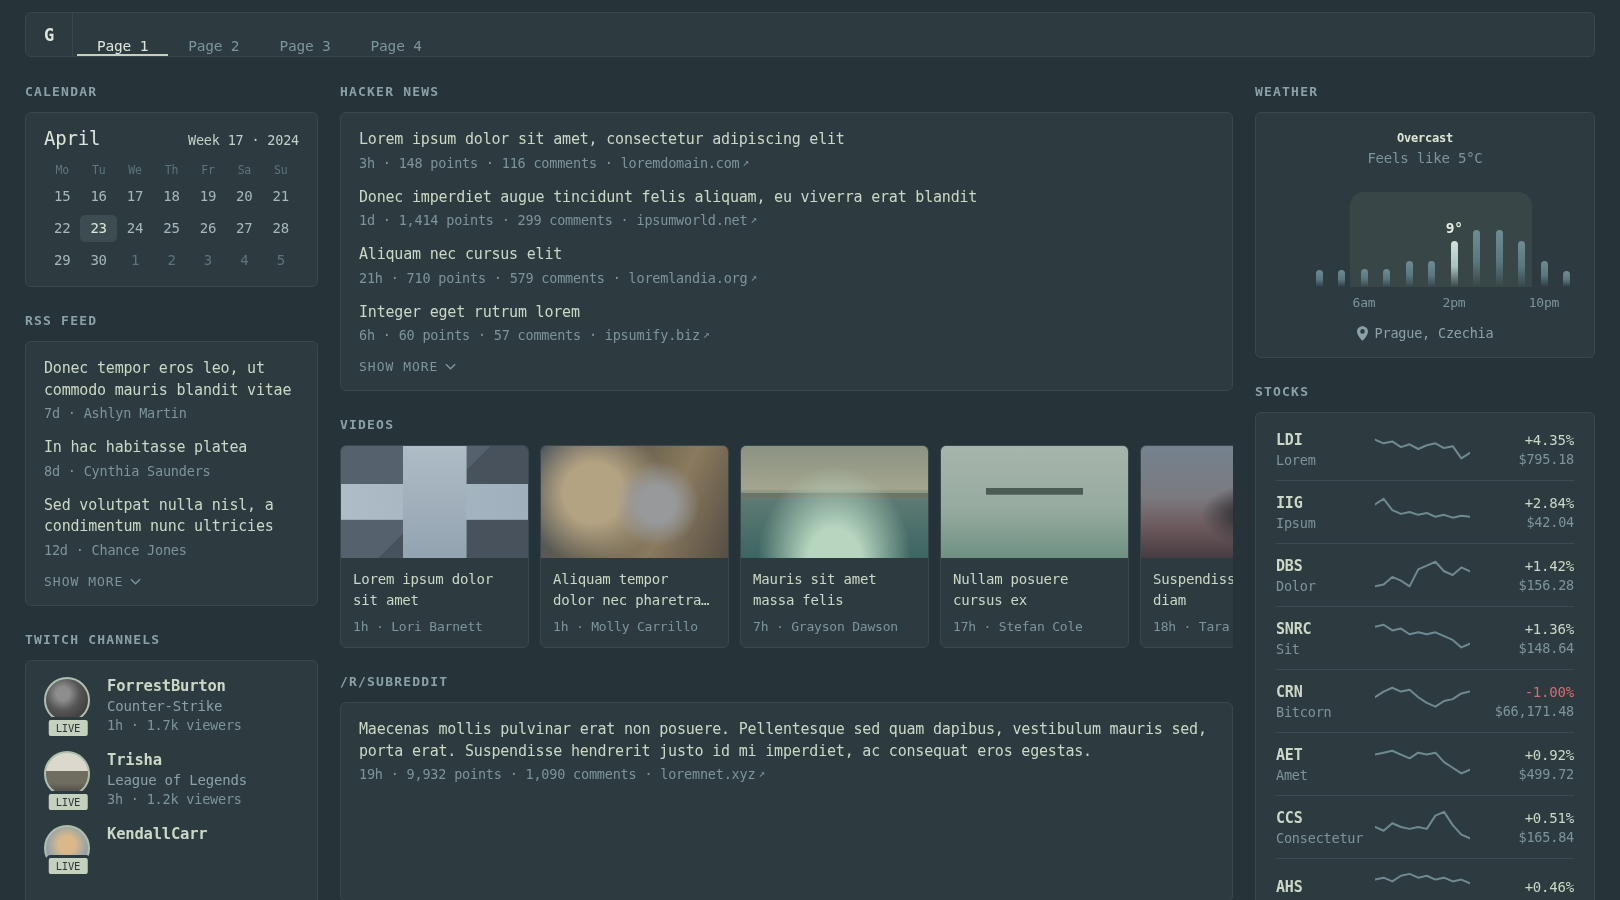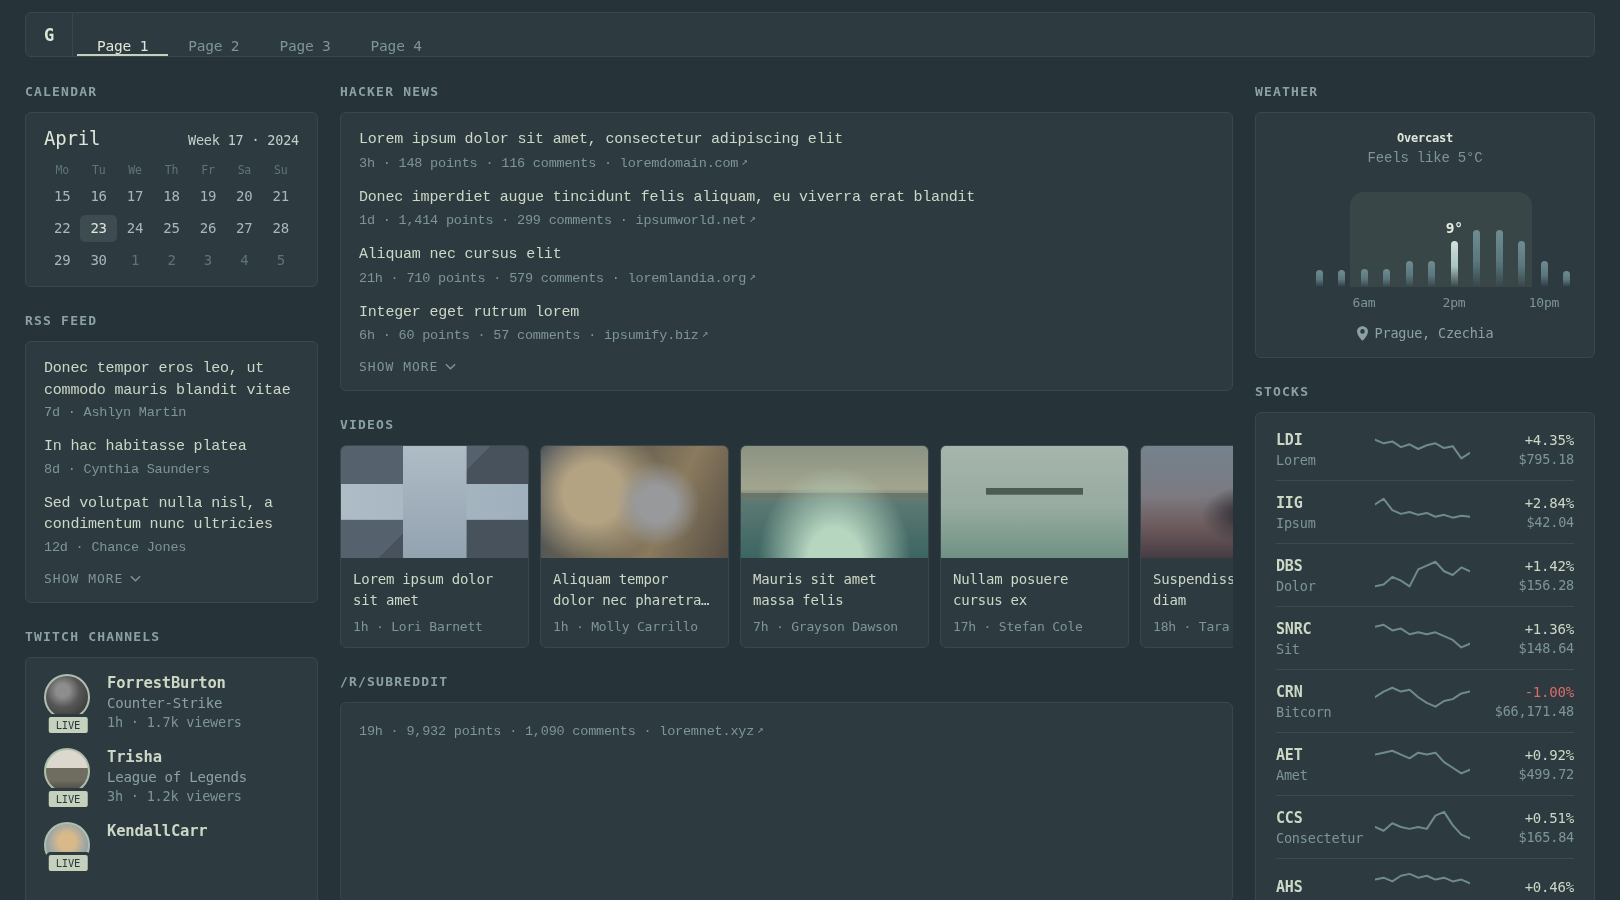--- a/index.html
+++ b/index.html
@@ -35,21 +35,21 @@
   .cal-head{display:flex;justify-content:space-between;align-items:baseline;margin-bottom:10px;}
   .cal-month{font-size:19px;color:var(--bright);}
   .cal-week{font-size:13.5px;color:#c4cfc8;}
   .cal-grid{display:grid;grid-template-columns:repeat(7,1fr);row-gap:5px;text-align:center;}
   .cal-dow{font-size:11.5px;color:var(--dim);padding:4px 0 6px;}
   .cal-day{font-size:14px;color:#a7b8bb;height:27px;line-height:27px;border-radius:5px;}
   .cal-day.selected{background:var(--sel);color:var(--bright);}
   .cal-day.adjacent{color:var(--dim);}
   
   .feed-card{padding:16px 18px;}
-  .post{margin-bottom:16px;font-family:Liberation Mono, monospace;}
+  .post{margin-bottom:16px;}
   .post-title{font-size:15px;line-height:21.5px;color:var(--text);cursor:pointer;}
   .post-meta{font-size:13.5px;color:var(--muted);margin-top:4px;}
   .domain{cursor:pointer;}
   .ext{font-size:11px;vertical-align:2px;margin-left:3px;}
   .show-more{display:flex;align-items:center;gap:7px;font-size:13px;letter-spacing:1px;
     color:var(--muted);cursor:pointer;margin-top:2px;}
   .chev{width:11px;height:7px;stroke:var(--muted);fill:none;stroke-width:1.6;}
   
   .tw-card{padding:16px 18px;height:300px;overflow:hidden;}
   .tw-row{display:flex;gap:15px;margin-bottom:18px;cursor:pointer;}
@@ -85,21 +85,21 @@
     linear-gradient(180deg,#a7b5ac 0%,#97aba0 55%,#6f9183 100%);}
   .thumb.foggy-field{background:
     radial-gradient(ellipse at 56% 62%,#3f3b40 0 10%,rgba(0,0,0,0) 30%),
     linear-gradient(180deg,#75828e 0%,#7b7a80 45%,#6d5a5c 72%,#463c43 100%);}
   .video-body{padding:11px 12px 13px;}
   .video-title{font-size:14px;line-height:21px;height:42px;overflow:hidden;color:var(--text);}
   .video-meta{font-size:13px;color:var(--muted);margin-top:8px;}
   
   .weather-card{padding:18px 20px 16px;}
   .w-cond{text-align:center;font-size:12px;font-weight:700;color:var(--bright);}
-  .w-feels{text-align:center;font-size:14px;color:var(--muted);margin-top:5px;font-family:Liberation Mono, monospace;}
+  .w-feels{text-align:center;font-size:14px;color:var(--muted);margin-top:5px;}
   .w-chart{position:relative;height:95px;margin-top:26px;}
   .w-daylight{position:absolute;left:74px;width:182px;top:0;bottom:0;
     background:rgba(219,226,166,0.07);border-radius:14px 14px 0 0;}
   .w-bars{position:absolute;left:40px;right:4px;top:0;bottom:0;
     display:flex;justify-content:space-between;align-items:flex-end;}
   .wbar{position:relative;width:7px;border-radius:4px 4px 0 0;
     background:linear-gradient(180deg,#6e8c92 0%,#5a777e 55%,rgba(90,119,126,0) 100%);}
   .wbar.current{background:linear-gradient(180deg,#d3e2dc 0%,#a9c4c2 55%,rgba(169,196,194,0) 100%);}
   .wdeg{position:absolute;bottom:calc(100% + 5px);left:50%;transform:translateX(-50%);
     font-size:14.5px;font-weight:700;color:#e8ede1;white-space:nowrap;}
@@ -344,20 +344,21 @@
             </div>
           </div>
         </div>
     </section>
 
     <section>
       <h2 class="sec-title">/R/SUBREDDIT</h2>
       <div class="card feed-card sub-card">
 
           <div class="post">
+            <div class="post-title">Maecenas mollis pulvinar erat non posuere. Pellentesque sed quam dapibus, vestibulum mauris sed, porta erat. Suspendisse hendrerit justo id mi imperdiet, ac consequat eros egestas.</div>
             <div class="post-meta"><span>19h · 9,932 points · 1,090 comments · </span><span class="domain">loremnet.xyz</span><span class="ext">↗</span></div>
           </div>
         </div>
     </section>
   </div>
 
   <div class="col-right">
 
     <section>
       <h2 class="sec-title">WEATHER</h2>

